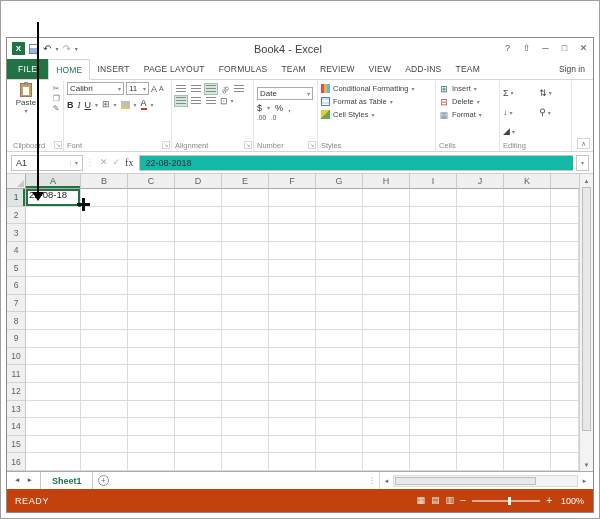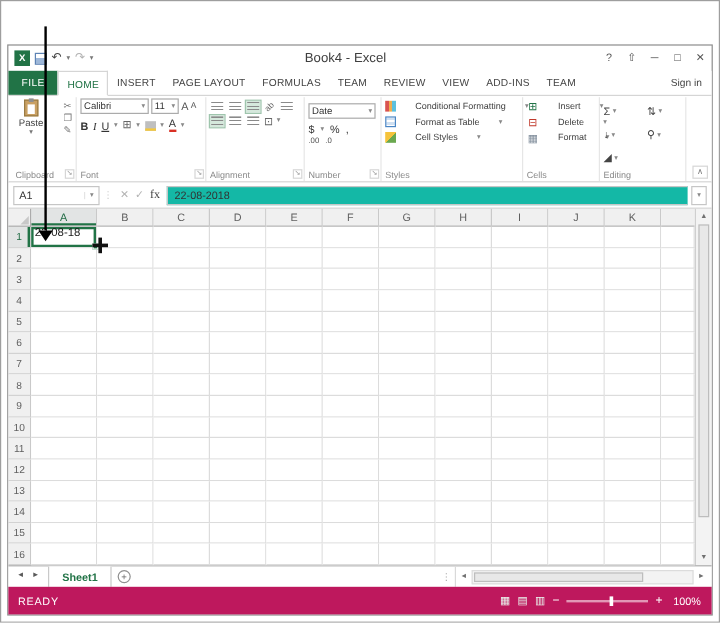--- a/index.html
+++ b/index.html
@@ -82,21 +82,21 @@
   .iconbtn{padding:1px;display:inline-flex;align-items:center;justify-content:center}
   .iconbtn.act{background:#d5e8dc;outline:1px solid #9fc5ad}
   .ln{width:10px;height:8px;background:repeating-linear-gradient(to bottom,#8a8a8a 0 1px,transparent 1px 3px);display:inline-block}
   .orient{font-size:7px;transform:rotate(-45deg);color:#666;display:inline-block}
   .arow .ic-merge{font-size:9px;color:#666}
   .arow .ic-caret{font-size:6px;color:#888}
   .numSel{width:56px}
   .nrow2{display:flex;gap:5px;align-items:center;margin-top:3px;font-size:9px;color:#333}
   .nrow2 .ic-caret{font-size:6px;color:#888}
   .nrow3{display:flex;gap:5px;align-items:center;margin-top:2px;font-size:6.5px;color:#555}
-  .ribbon-item{display:flex;align-items:center;gap:16px;font-size:7.5px;height:13px;color:#3f3f3f;white-space:nowrap}
+  .ribbon-item{display:flex;align-items:center;gap:3px;font-size:7.5px;height:13px;color:#3f3f3f;white-space:nowrap}
   .ribbon-item .ic-caret{font-size:6px;color:#888}
   .si{width:9px;height:9px;display:inline-block;flex:0 0 9px}
   .si0{background:linear-gradient(90deg,#d9534f 0 3px,#f0ad4e 3px 6px,#5bc0de 6px)}
   .si1{border:1px solid #4a86c5;background:repeating-linear-gradient(to bottom,#cfe0f2 0 2px,#fff 2px 4px)}
   .si2{background:linear-gradient(135deg,#f5c33b 0 50%,#6aa84f 50%)}
   .ci{width:10px;height:10px;display:inline-flex;align-items:center;justify-content:center;font-size:9px;flex:0 0 10px}
   .ci0::before{content:"⊞";color:#217346}
   .ci1::before{content:"⊟";color:#c0392b}
   .ci2::before{content:"▦";color:#7f8c9a}
   .egrid{display:grid;grid-template-columns:auto auto;gap:2px 8px;padding-top:2px;font-size:9px;color:#444}
@@ -144,21 +144,21 @@
   .sheettab{display:flex;align-items:center;padding:0 11px;color:#217346;font-weight:bold;background:#fff;border-right:1px solid #c9c9c9;border-left:1px solid #c9c9c9}
   .addsheet{display:flex;align-items:center;justify-content:center;width:20px;color:#666}
   .addsheet .circle{width:11px;height:11px;border:1px solid #909090;border-radius:50%;display:flex;align-items:center;justify-content:center;font-size:8px}
   .dots{display:flex;align-items:center;color:#a0a0a0;font-size:8px;margin-left:auto;padding:0 3px}
   .hscroll{display:flex;align-items:center;width:214px;border-left:1px solid #d9d9d9;padding-right:2px}
   .harrow{width:13px;text-align:center;font-size:6px;color:#707070}
   .htrack{flex:1;height:12px;background:#f3f3f3;border:1px solid #dcdcdc;padding:1px}
   .hthumb{width:78%;height:100%;background:#e8e8e8;border:1px solid #bdbdbd}
 
   
-  .statusbar{flex:0 0 23px;background:#be185d;color:#fff;display:flex;align-items:center;font-size:9px}
+  .statusbar{flex:0 0 23px;background:#c2410c;color:#fff;display:flex;align-items:center;font-size:9px}
   .smode{padding-left:8px;letter-spacing:.6px}
   .sright{margin-left:auto;display:flex;align-items:center;gap:6px;padding-right:9px}
   .vicon{font-size:9px;color:#eaf4ee}
   .zoomtrack{width:68px;height:2px;background:rgba(255,255,255,.55);position:relative}
   .zoomthumb{position:absolute;left:52%;top:-3px;width:3px;height:8px;background:#fff}
   .zsign{font-size:10px}
   .zoomval{min-width:26px;text-align:right}
 </style>
 </head>
 <body>

